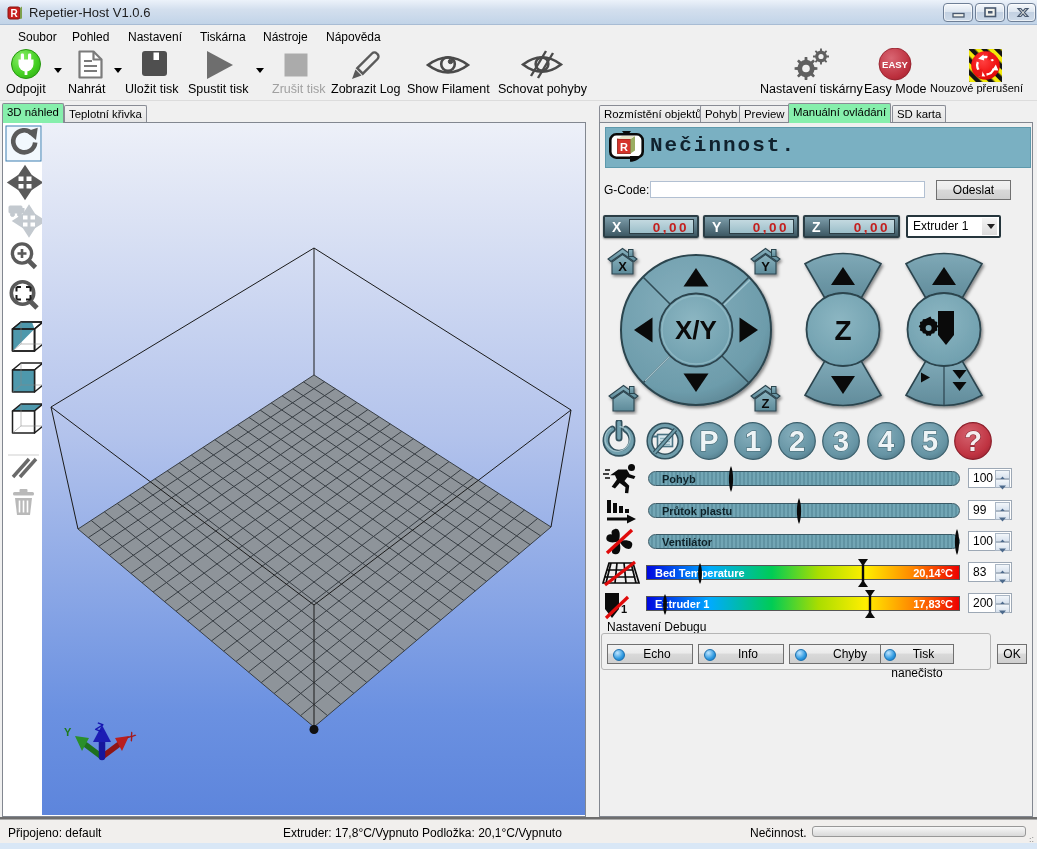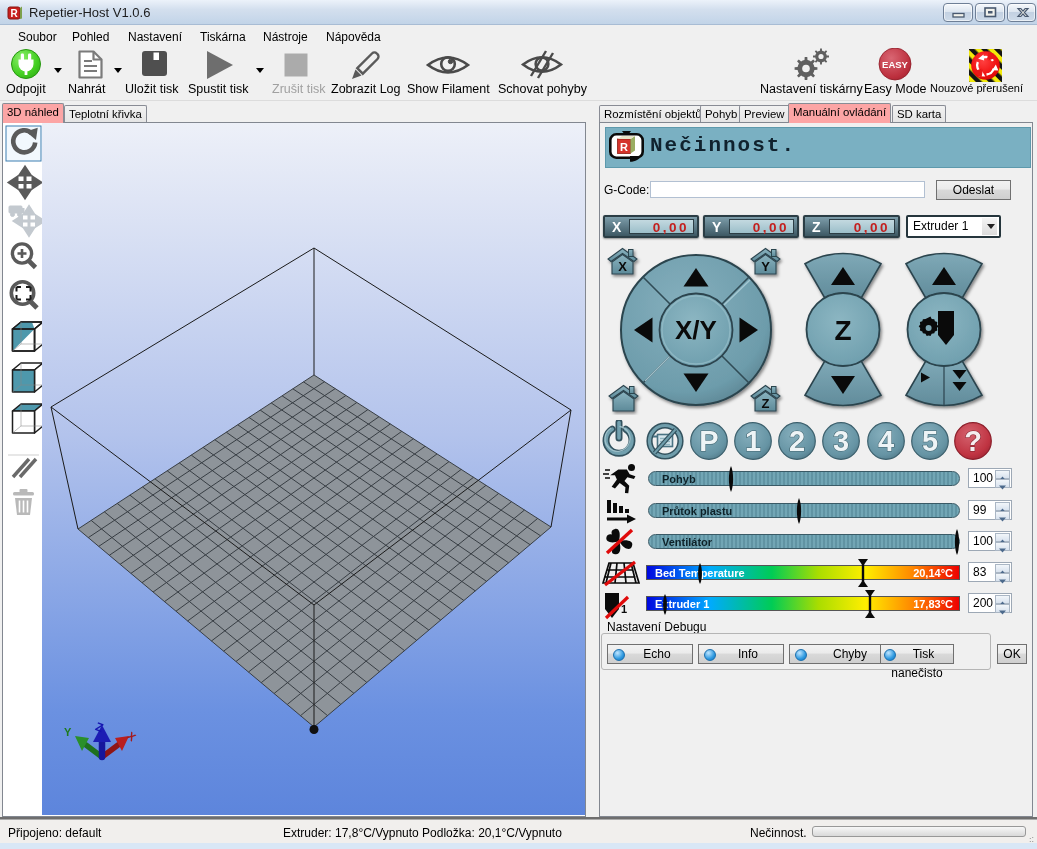--- a/index.html
+++ b/index.html
@@ -11,21 +11,21 @@
 .winbtn{top:3px;height:19px;border:1px solid #6e7f96;border-radius:4px;background:linear-gradient(#f6f9fc,#dde6f0 45%,#c3d1e2 50%,#cedbe9);box-shadow:inset 0 0 0 1px rgba(255,255,255,.6)}
 
 #menubar{left:0;top:26px;width:1037px;height:22px;background:#f0f0f0}
 .menu{top:30px;font-size:12px}
 
 #toolbar{left:0;top:48px;width:1037px;height:53px;background:#f0f0f0;border-bottom:1px solid #dcdcdc}
 .tlbl{top:82px;font-size:12.5px;text-align:left;white-space:nowrap}
 .drop{width:0;height:0;border-left:4px solid transparent;border-right:4px solid transparent;border-top:5px solid #000;top:68px}
 
 .tab{height:18px;font-size:11.4px;padding:0 4px;line-height:17px;position:absolute;background:linear-gradient(#f2f2f2,#e4e4e4);border:1px solid #898c95;border-bottom:none;border-radius:2px 2px 0 0}
-.tabsel{background:#fca5a5;height:20px;z-index:3}
+.tabsel{background:#86efac;height:20px;z-index:3}
 
 #viewwrap{left:2px;top:122px;width:584px;height:695px;border:1px solid #828790;background:#fff}
 #lefttools{left:3px;top:123px;width:39px;height:692px;background:#fff}
 #canvas3d{left:42px;top:123px;width:543px;height:692px}
 
 #rpanel{left:599px;top:122px;width:434px;height:695px;border:1px solid #828790;background:#f0f0f0}
 #rheader{left:605px;top:127px;width:426px;height:41px;background:#7ab0c2;border:1px solid #5d99ac}
 #rheader-txt{left:650px;top:134px;font-family:"Liberation Mono",monospace;font-weight:bold;font-size:21px;letter-spacing:2px;color:#10222e}
 .gbtn{border:1px solid #707070;border-radius:0;background:linear-gradient(#f2f2f2,#ebebeb 45%,#d9d9d9 50%,#cfcfcf);text-align:center}
 

